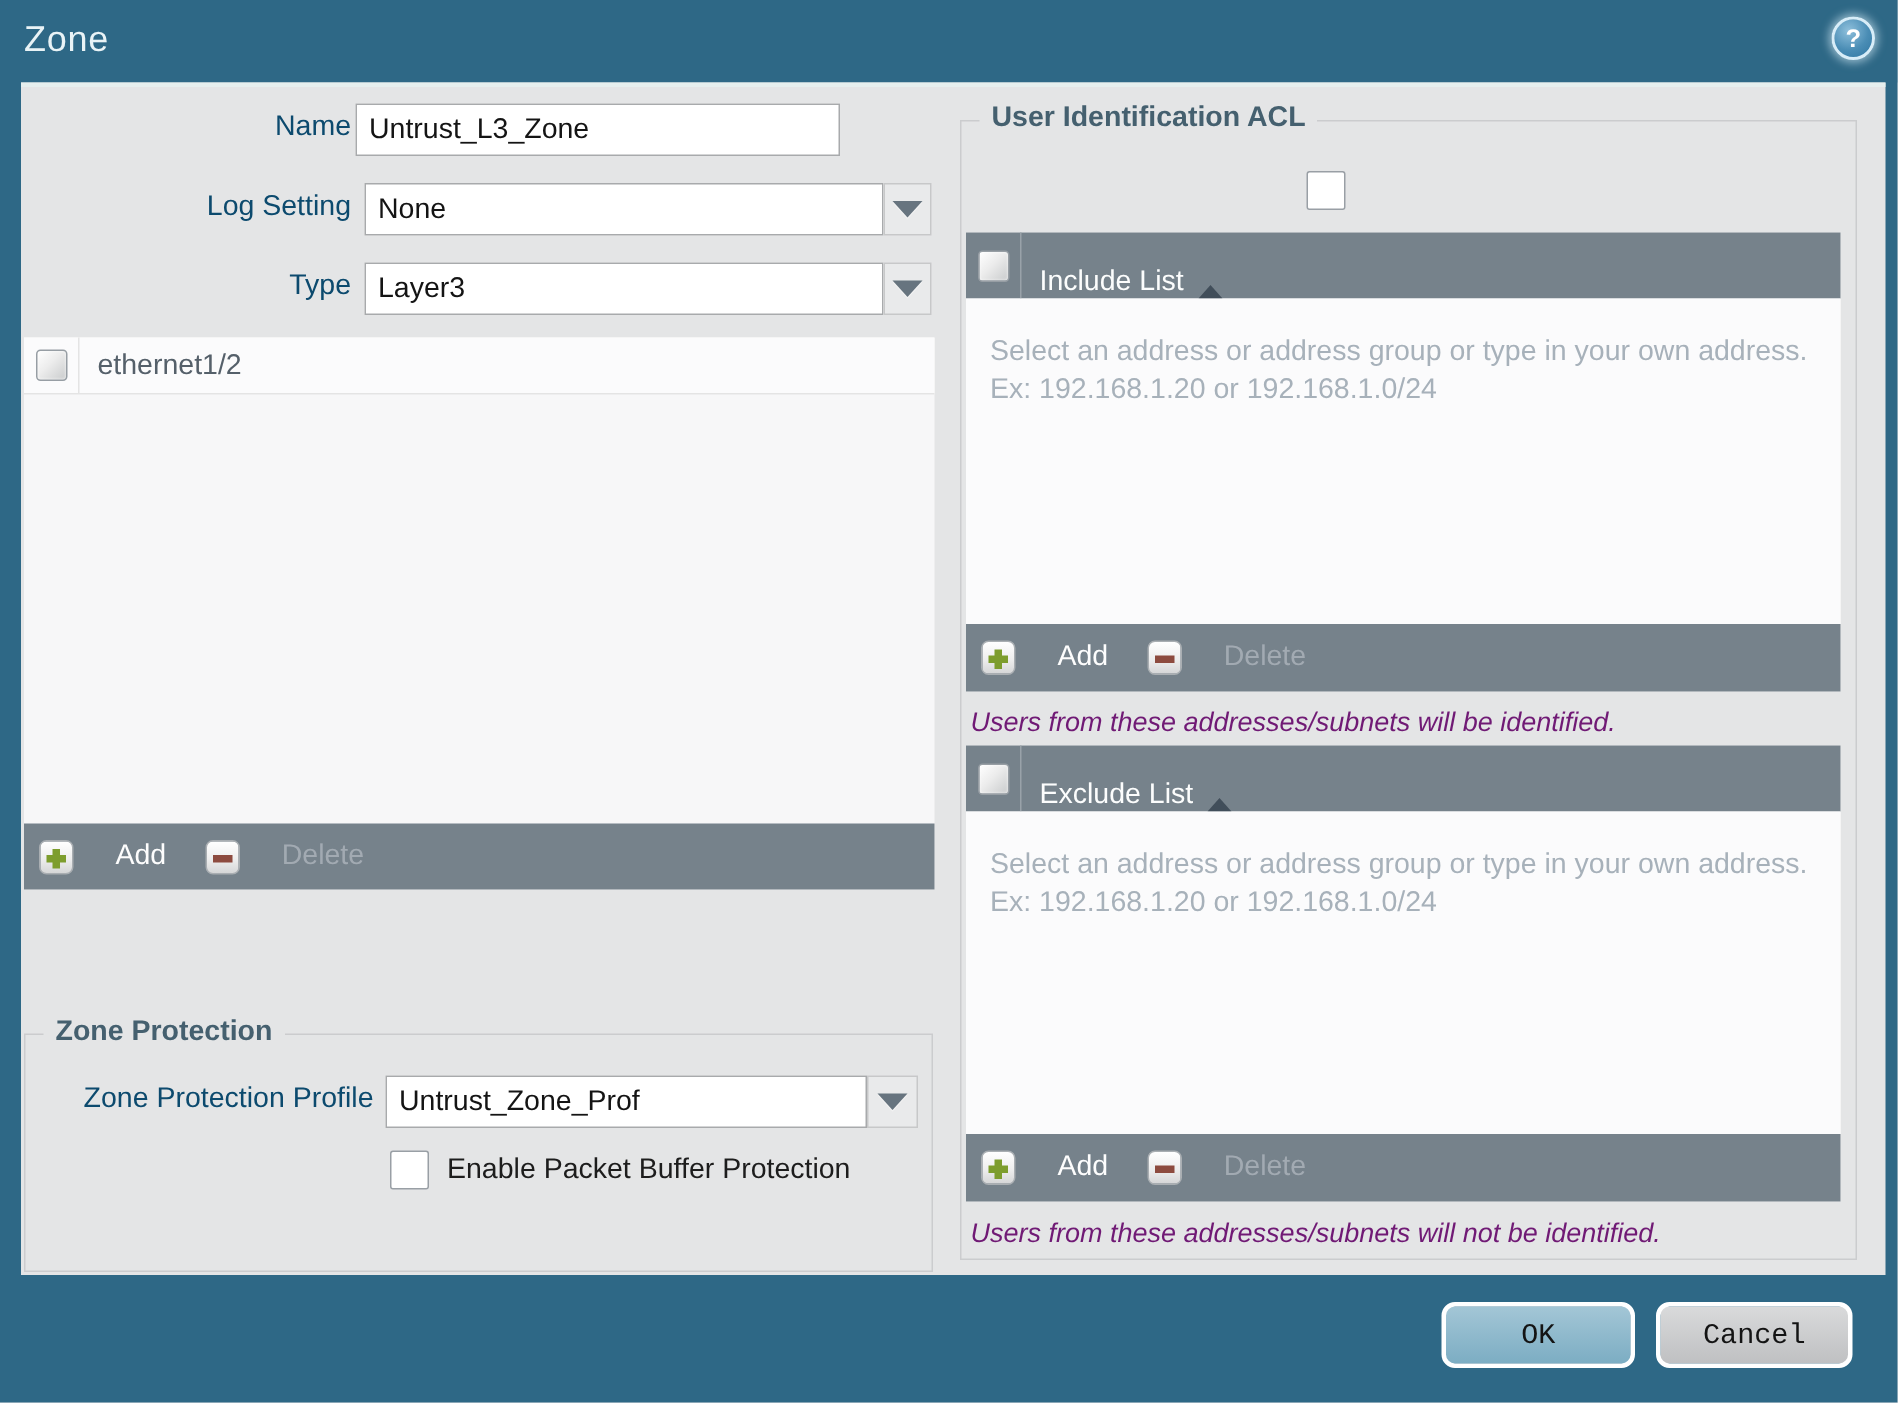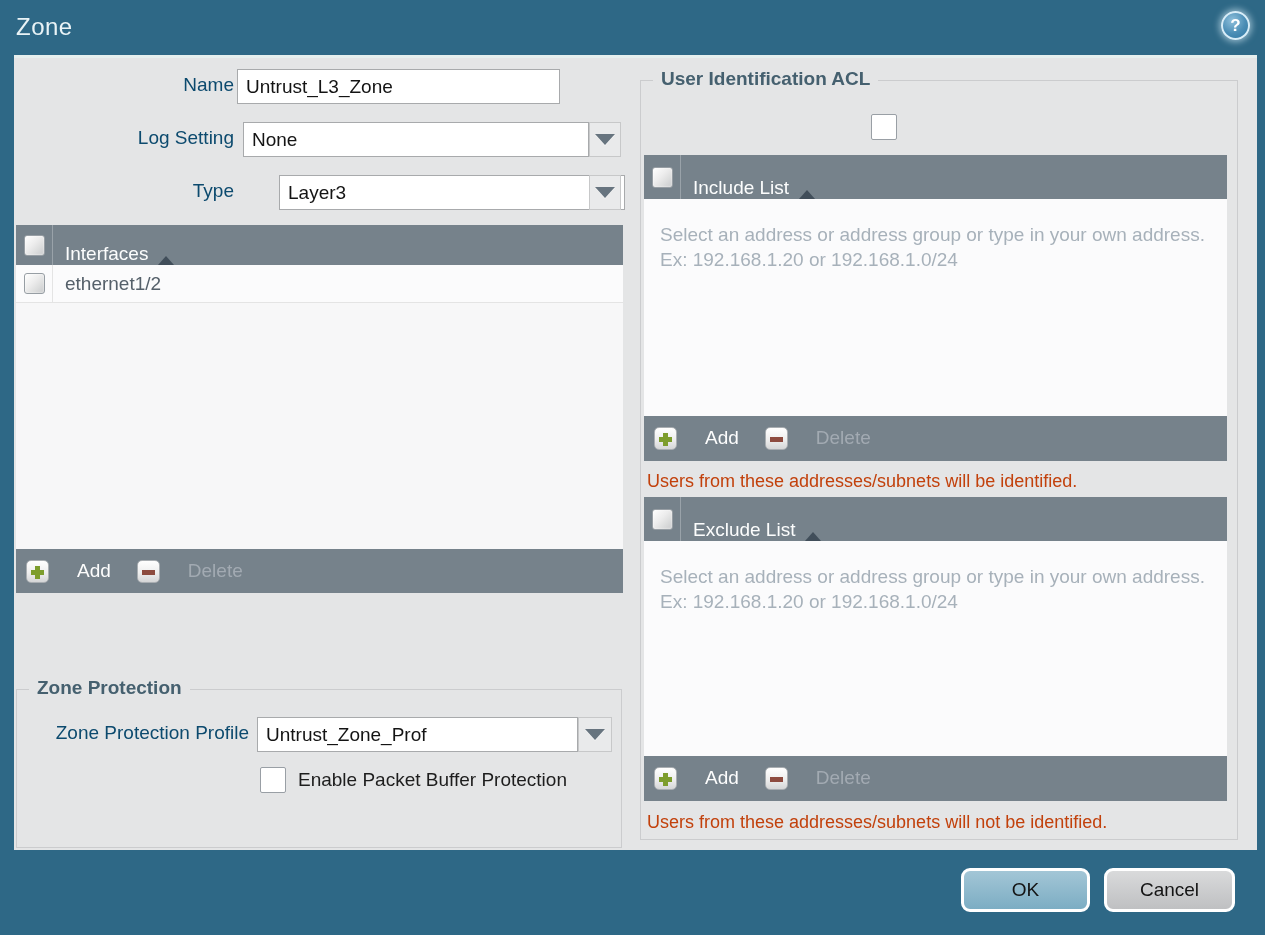--- a/index.html
+++ b/index.html
@@ -74,26 +74,26 @@
 
   
   .fset { position:absolute; border:1px solid #cbccce; }
   .fset-legend { position:absolute; top:-13px; left:12px; background:#e4e5e6; padding:0 8px;
     font-size:19px; font-weight:bold; color:#45606f; white-space:nowrap; }
 
   .form-cb { position:absolute; width:26px; height:26px; background:#fff; border:1px solid #999fa5;
     border-radius:2px; cursor:pointer; }
   .cb-label { position:absolute; font-size:19px; color:#1d1d1d; line-height:26px; white-space:nowrap; }
 
-  .caption { position:absolute; font-size:18px; color:#c2410c; white-space:nowrap; }
+  .caption { position:absolute; font-size:18px; color:#701a75; white-space:nowrap;font-style:italic; }
 
   
   .btn {
     position:absolute; height:44px; border:3px solid #ffffff; border-radius:9px;
-    font-family:Liberation Sans, sans-serif; font-size:19px; color:#141414; cursor:pointer; text-align:center;
+    font-family:Liberation Mono, monospace; font-size:19px; color:#141414; cursor:pointer; text-align:center;
   }
   .btn-ok { left:961px; top:868px; width:129px; background:linear-gradient(180deg,#a3c6d6 0%,#7cadc3 100%); }
   .btn-cancel { left:1104px; top:868px; width:131px; background:linear-gradient(180deg,#d9dadb 0%,#bfc0c2 100%); }
 </style>
 </head>
 <body>
 
 <div class="titlebar">
   <div class="title">Zone</div>
   <div class="help-icon">?</div>
@@ -104,35 +104,26 @@
   <div class="frm-label" style="left:0; top:16px; width:220px;">Name</div>
   <input class="txt-input" style="left: 223px; top: 11px; width: 323px;" value="Untrust_L3_Zone">
 
   <div class="frm-label" style="left:0; top:69px; width:220px;">Log Setting</div>
   <input class="txt-input" style="left: 229px; top: 64px; width: 346px;" value="None">
   <div class="dd-btn" style="left:575px; top:64px;">
     <div class="dd-arrow"></div>
   </div>
 
   <div class="frm-label" style="left:0; top:122px; width:220px;">Type</div>
-  <input class="txt-input" style="left: 229px; top: 117px; width: 346px; margin-left: 36px;" value="Layer3">
+  <input class="txt-input" style="left: 229px; top: 117px; width: 346px;" value="Layer3">
   <div class="dd-btn" style="left:575px; top:117px;">
     <div class="dd-arrow"></div>
   </div>
 
   <div class="grid" style="left:2px; top:167px; width:607px; height:368px;">
-    <div class="grid-header">
-      <div class="cb-cell">
-        <div class="grid-cb"></div>
-      </div>
-      <div class="hdr-label">
-        <span>Interfaces</span>
-        <span class="sort-asc"></span>
-      </div>
-    </div>
     <div class="grid-row">
       <div class="cb-cell">
         <div class="grid-cb"></div>
       </div>
       <div class="row-label">ethernet1/2</div>
     </div>
     <div class="grid-footer">
       <div class="tool-btn">
         <div class="tool-icon plus">
           <div class="h-bar"></div>

